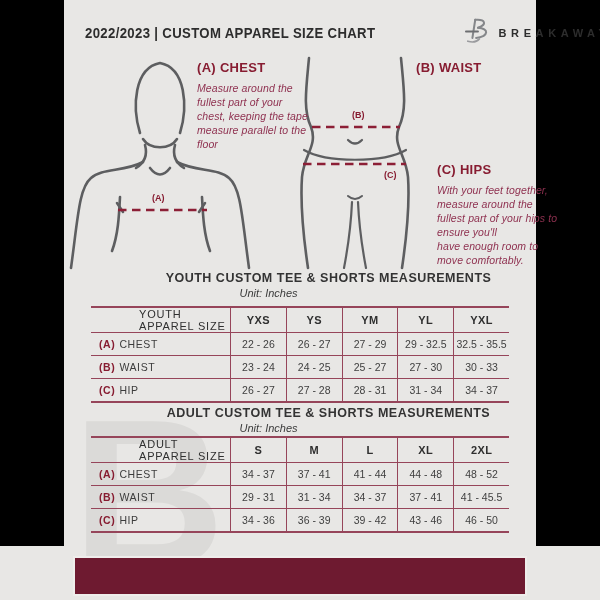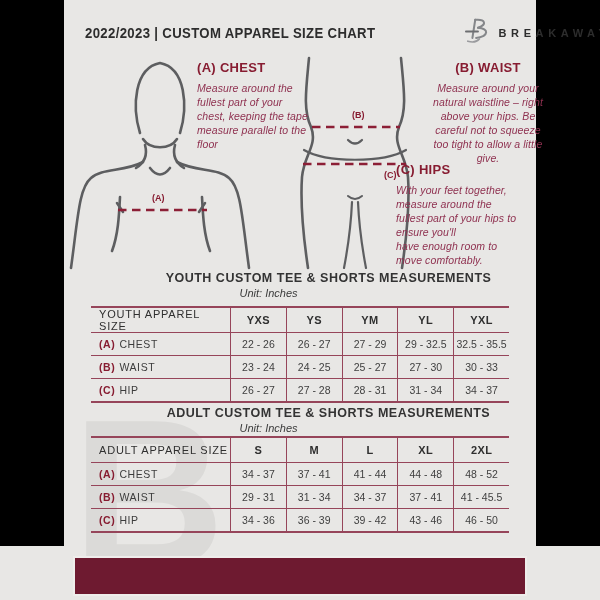--- a/index.html
+++ b/index.html
@@ -27,39 +27,39 @@
 
   
   .figures-svg { position:absolute; left:0; top:55px; }
   .marker { position:absolute; font-size:9px; font-weight:700; color:#871c31; }
 
   .measure-block { position:absolute; }
   .measure-block h4 { font-size:13px; font-weight:700; color:#871c31; letter-spacing:0.3px; margin-bottom:7px; }
   .measure-block p { font-size:10.5px; font-style:italic; color:#8f3150; line-height:1.33;
     white-space:pre-line; letter-spacing:0.1px; }
   .mb-chest { left:133px; top:60px; width:116px; }
-  .mb-waist { left:364px; top:60px; width:120px;text-align:center; }
-  .mb-hips  { left:332px; top:162px; width:122px; }
+  .mb-waist { left:352px; top:60px; width:120px; }
+  .mb-hips  { left:373px; top:162px; width:122px; }
 
   
   .tbl-title { position:absolute; left:0; width:529px; text-align:center;
     font-size:12.5px; font-weight:700; color:#333; letter-spacing:0.5px; }
   .tbl-unit { position:absolute; left:0; width:409px; text-align:center;
     font-size:11px; font-style:italic; color:#3a3a3a; }
   .tbl { position:absolute; left:27px; width:418px; border-top:2px solid #96455a; border-bottom:2px solid #96455a; }
   .trow { display:grid; grid-template-columns:139px repeat(5,1fr); height:23px; }
   .trow.head { height:24px; }
   .trow + .trow { border-top:1.5px solid #96455a; }
   .tcell { display:flex; align-items:center; justify-content:center;
     font-size:10.5px; color:#3f3f3f; }
   .tcell + .tcell { border-left:1.5px solid #96455a; }
   .tcell.lbl { justify-content:flex-start; padding-left:8px; gap:4px;
     font-size:10.5px; color:#3c3c3c; letter-spacing:0.6px; }
   .trow.head .tcell { font-size:11px; font-weight:700; color:#2f2f2f; letter-spacing:0.4px; }
-  .trow.head .tcell.lbl { font-weight:400; letter-spacing:0.8px; }
+  .trow.head .tcell.lbl { font-weight:400; letter-spacing:0.8px;margin-left:40px; }
   .rkey { font-weight:700; color:#871c31; }
 
   .ytitle { top:271px; } .yunit { top:287px; } .ytbl { top:306px; }
   .atitle { top:406px; } .aunit { top:422px; } .atbl { top:436px; }
 
   
   .footer-bar { position:absolute; left:9px; top:556px; width:454px; height:40px;
     background:#6e1a30; border:2px solid #efedeb; }
 </style>
 </head>
@@ -122,21 +122,20 @@
     <span class="marker" style="left:88px; top:193px;">(A)</span>
     <span class="marker" style="left:288px; top:110px;">(B)</span>
     <span class="marker" style="left:320px; top:170px;">(C)</span>
 
     <div class="measure-block mb-chest">
       <h4><span>(A)</span> <span>CHEST</span></h4>
       <p>Measure around the fullest part of your chest, keeping the tape measure parallel to the floor</p>
     </div>
     <div class="measure-block mb-waist">
       <h4><span>(B)</span> <span>WAIST</span></h4>
-      <p>Measure around your natural waistline – right above your hips. Be careful not to squeeze too tight to allow a little give.</p>
     </div>
     <div class="measure-block mb-hips">
       <h4><span>(C)</span> <span>HIPS</span></h4>
       <p>With your feet together, measure around the fullest part of your hips to ensure you'll
 have enough room to move comfortably.</p>
     </div>
 
     <div class="tbl-title ytitle">YOUTH CUSTOM TEE &amp; SHORTS MEASUREMENTS</div>
     <div class="tbl-unit yunit">Unit: Inches</div>
     <div class="tbl ytbl">

